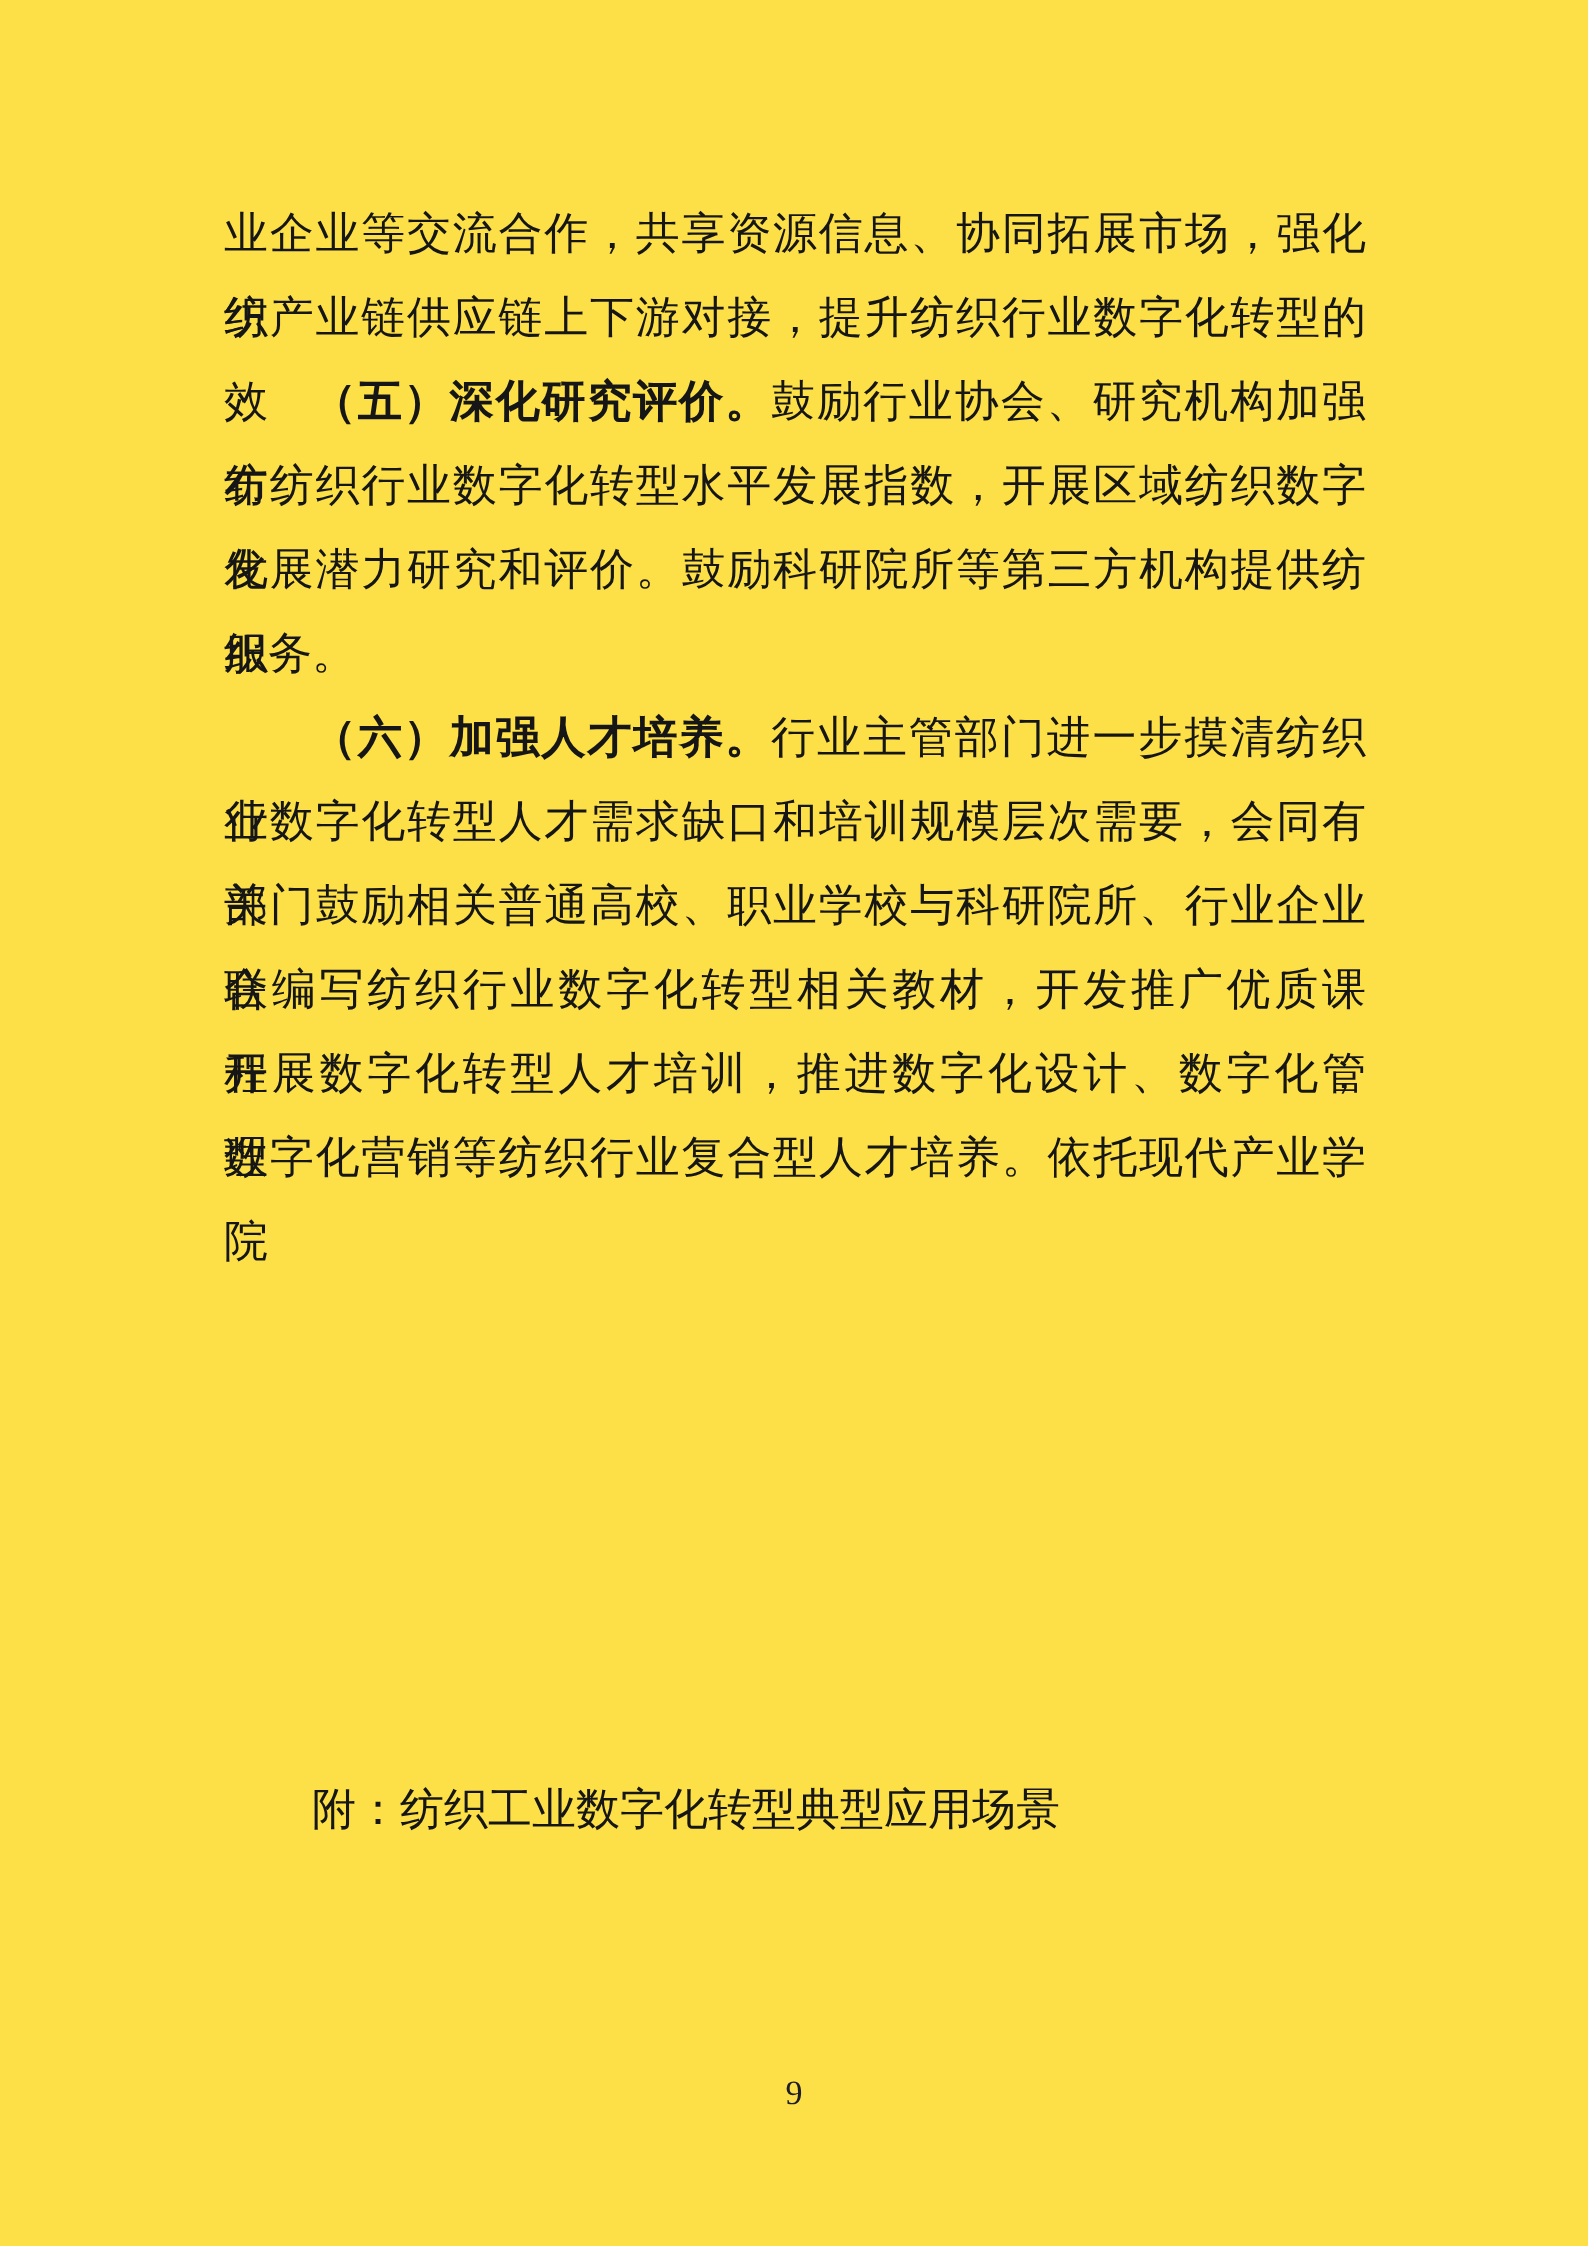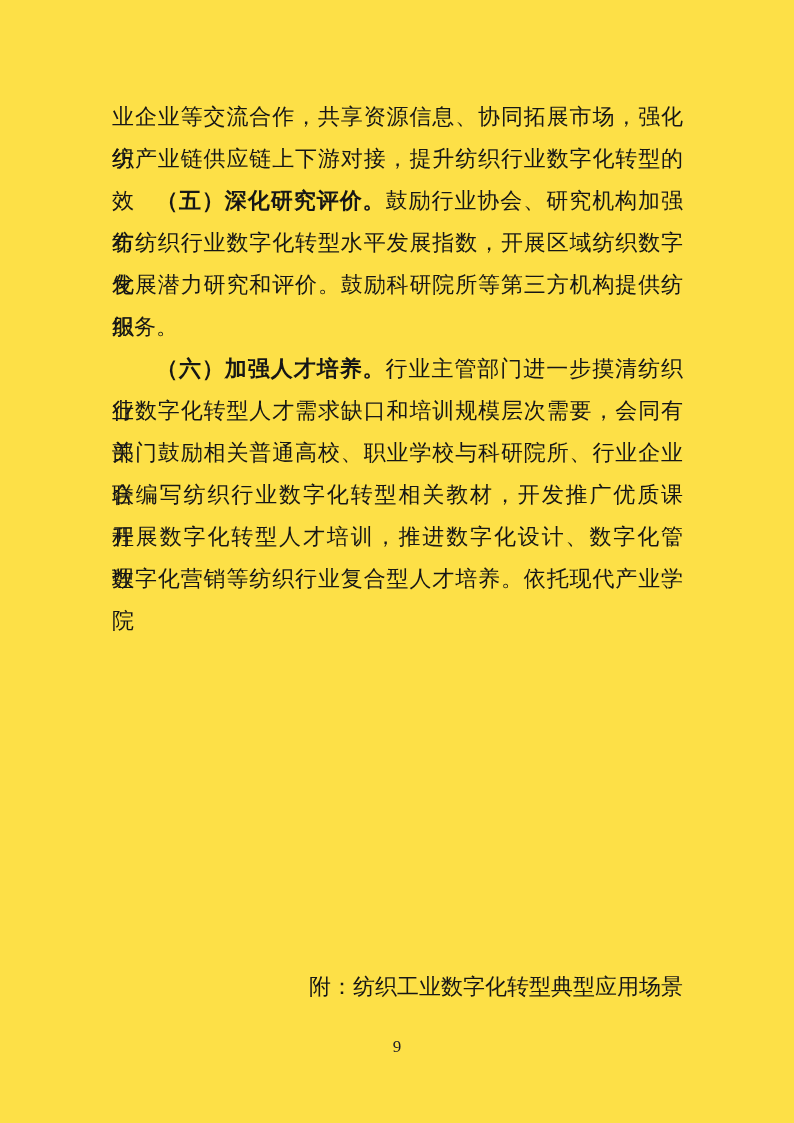--- a/index.html
+++ b/index.html
@@ -37,27 +37,27 @@
   }
   .line.indented {
     text-indent: 44px;
   }
   .line b {
     font-weight: 700;
   }
   .attachment {
     position: absolute;
     left: 112px;
-    top: 966px;
+    top: 884px;
     width: 571px;
     height: 42px;
     line-height: 42px;
     font-size: 22px;
     text-indent: 44px;
-    text-align: right;
+    text-align: left;
   }
   .footer {
     position: absolute;
     left: 0;
     top: 1037px;
     width: 794px;
     text-align: center;
     font-size: 17px;
     color: #1c1c2a;
   }

